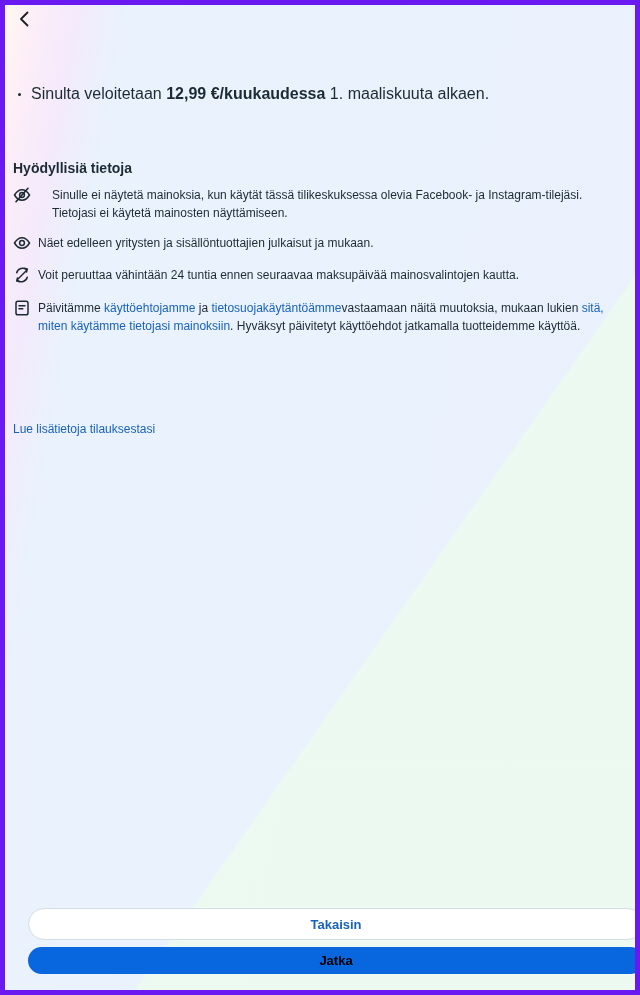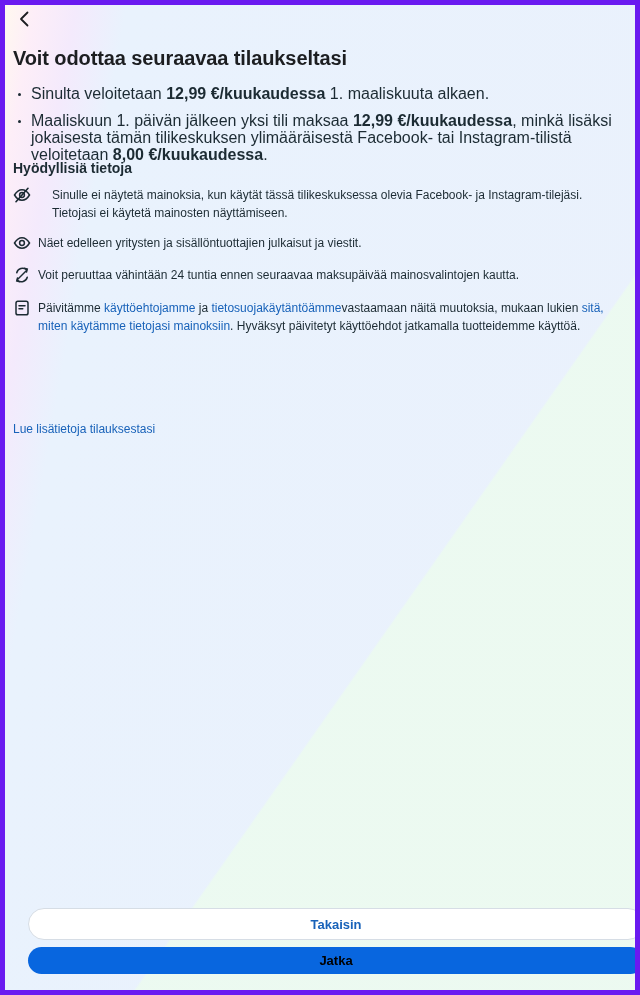--- a/index.html
+++ b/index.html
@@ -56,44 +56,42 @@
 <body>
 
 <div class="frame">
 
   <div class="back">
     <svg width="24" height="24" viewBox="0 0 24 24">
       <path d="M14.5 4.5 L8 11 L14.5 17.5" fill="none" stroke="#1c1e21" stroke-width="1.8" stroke-linecap="round" stroke-linejoin="round"></path>
     </svg>
   </div>
 
-  <h1 class="title">Voit odottaa seuraavaa tilaukseltasi</h1>
 
   <ul class="bullets">
     <li><span>Sinulta veloitetaan </span><b>12,99 €/kuukaudessa</b><span> 1. maaliskuuta alkaen.</span></li>
-    <li><span>Maaliskuun 1. päivän jälkeen yksi tili maksaa </span><b>12,99 €/kuukaudessa</b><span>, minkä lisäksi jokaisesta tämän tilikeskuksen ylimääräisestä Facebook- tai Instagram-tilistä veloitetaan </span><b>8,00 €/kuukaudessa</b><span>.</span></li>
   </ul>
 
   <h2 class="section-title">Hyödyllisiä tietoja</h2>
 
   <div class="info" style="top:181px;gap:14px;">
     <svg class="ico" viewBox="0 0 24 24">
       <path d="M2 12 C5 7 9 5 12 5 C15 5 19 7 22 12 C19 17 15 19 12 19 C9 19 5 17 2 12 Z" fill="none" stroke="#1c2b33" stroke-width="2"></path>
       <circle cx="12" cy="12" r="3.2" fill="none" stroke="#1c2b33" stroke-width="2"></circle>
       <path d="M4 21 L20 3" stroke="#1c2b33" stroke-width="2.2" stroke-linecap="round"></path>
     </svg>
     <div class="txt">Sinulle ei näytetä mainoksia, kun käytät tässä tilikeskuksessa olevia Facebook- ja Instagram-tilejäsi. Tietojasi ei käytetä mainosten näyttämiseen.</div>
   </div>
 
   <div class="info" style="top:229px;">
     <svg class="ico" viewBox="0 0 24 24">
       <path d="M2 12 C5 7 9 5 12 5 C15 5 19 7 22 12 C19 17 15 19 12 19 C9 19 5 17 2 12 Z" fill="none" stroke="#1c2b33" stroke-width="2"></path>
       <circle cx="12" cy="12" r="3.2" fill="none" stroke="#1c2b33" stroke-width="2"></circle>
     </svg>
-    <div class="txt">Näet edelleen yritysten ja sisällöntuottajien julkaisut ja viestit.</div>
+    <div class="txt">Näet edelleen yritysten ja sisällöntuottajien julkaisut ja mukaan.</div>
   </div>
 
   <div class="info" style="top:261px;">
     <svg class="ico" viewBox="0 0 24 24">
       <path d="M5 9 A8 8 0 0 1 18 5" fill="none" stroke="#1c2b33" stroke-width="2" stroke-linecap="round"></path>
       <path d="M19 15 A8 8 0 0 1 6 19" fill="none" stroke="#1c2b33" stroke-width="2" stroke-linecap="round"></path>
       <path d="M15 3 L19 4 L18 8" fill="none" stroke="#1c2b33" stroke-width="2" stroke-linecap="round"></path>
       <path d="M9 21 L5 20 L6 16" fill="none" stroke="#1c2b33" stroke-width="2" stroke-linecap="round"></path>
       <path d="M6 18 L18 6" stroke="#1c2b33" stroke-width="2" stroke-linecap="round"></path>
     </svg>

